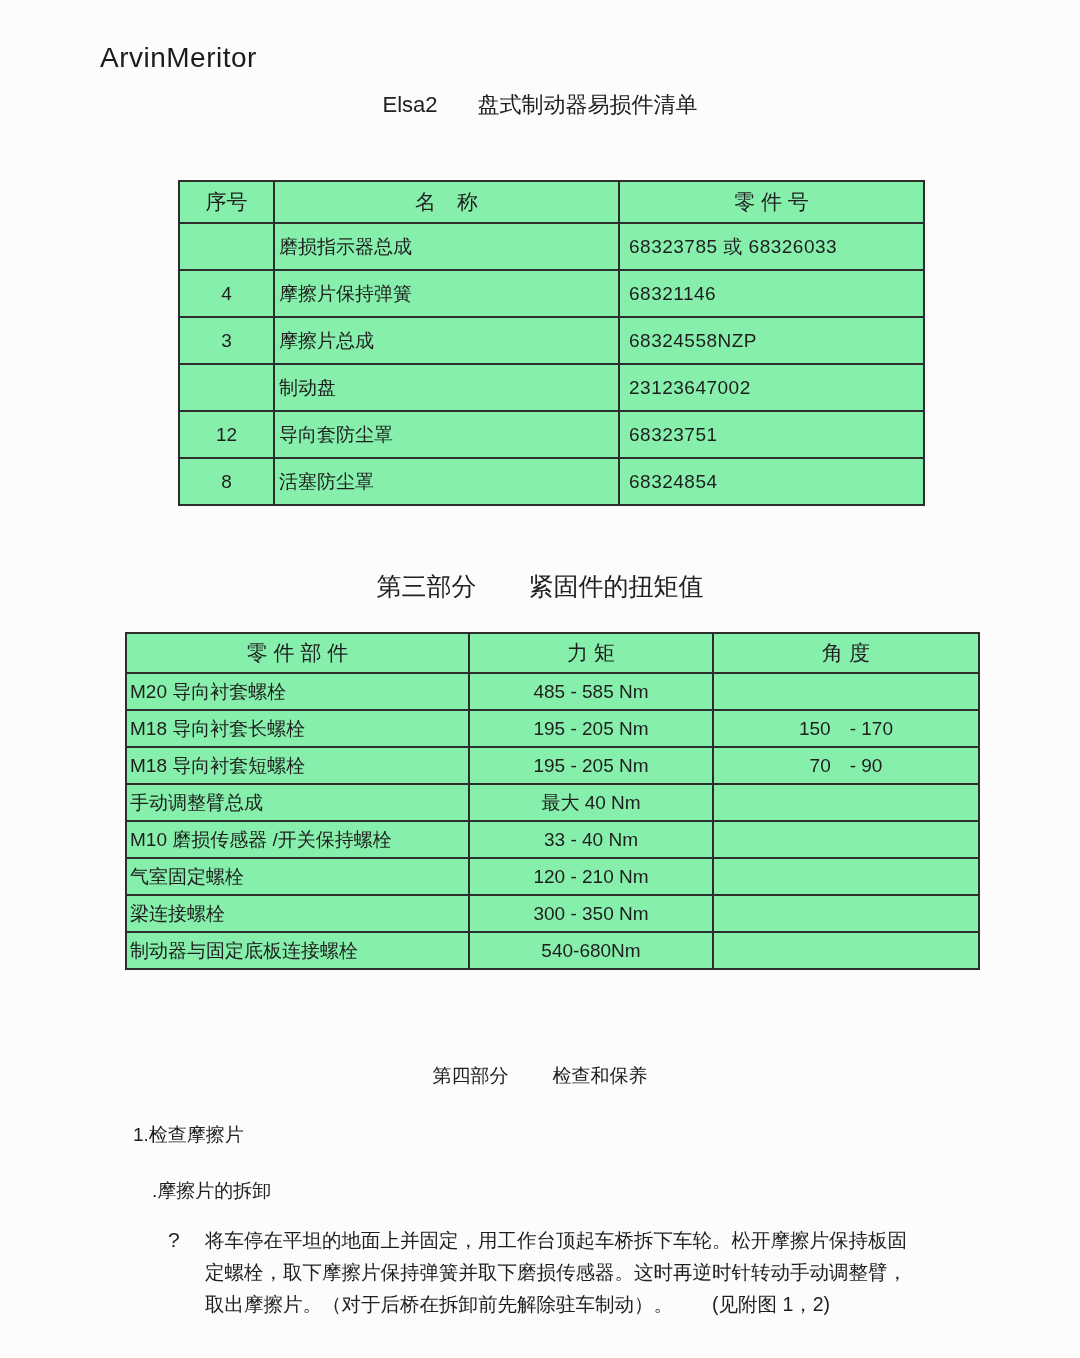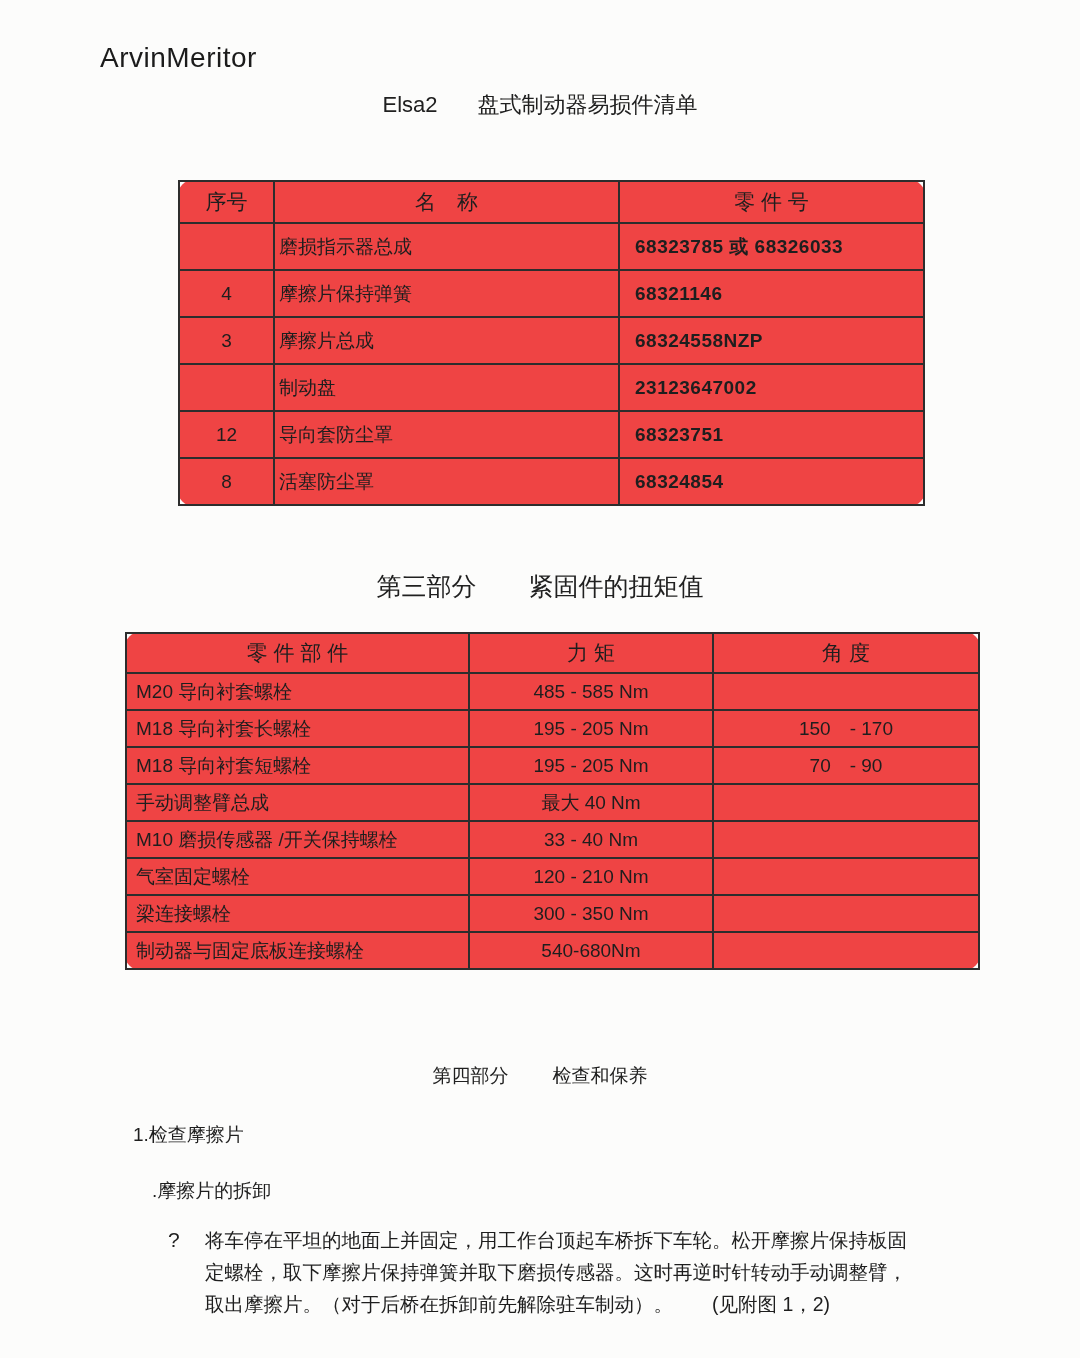--- a/index.html
+++ b/index.html
@@ -17,43 +17,43 @@
   }
   .logo{
     position:absolute;left:100px;top:42px;
     font-size:28px;letter-spacing:0.5px;color:#1b1b1b;
   }
   .doc-title{
     position:absolute;top:90px;left:0;right:0;
     display:flex;justify-content:center;align-items:baseline;gap:40px;
     font-size:22px;color:#202020;
   }
-  table{border-collapse:collapse;table-layout:fixed;background:#ef4444;border-radius:15px;}
+  table{border-collapse:collapse;table-layout:fixed;background:#86efac;}
   table,th,td{border:2px solid #2d2d2d;}
   th{font-weight:400;}
 
   .parts-table{position:absolute;left:178px;top:180px;width:745px;}
   .parts-table th{height:38px;font-size:21px;text-align:center;vertical-align:middle;}
   .parts-table td{height:43px;font-size:19px;vertical-align:middle;}
   .parts-table td.c-no{text-align:center;}
   .parts-table td.c-name{padding-left:4px;}
-  .parts-table td.c-pn{padding-left:15px;letter-spacing:0.5px;font-weight:bold;}
+  .parts-table td.c-pn{padding-left:9px;letter-spacing:0.5px;}
 
   .sec-heading{
     position:absolute;left:0;right:0;
     display:flex;justify-content:center;align-items:baseline;
     color:#202020;
   }
   .sec3{top:570px;gap:52px;font-size:25px;}
   .sec4{top:1063px;gap:44px;font-size:19px;}
 
   .torque-table{position:absolute;left:125px;top:632px;width:853px;}
   .torque-table th{height:36px;font-size:21px;text-align:center;vertical-align:middle;}
   .torque-table td{height:33px;font-size:19px;vertical-align:middle;}
-  .torque-table td.c-part{padding-left:9px;}
+  .torque-table td.c-part{padding-left:3px;}
   .torque-table td.c-torque,.torque-table td.c-angle{text-align:center;}
 
   .sub-heading1{position:absolute;left:133px;top:1122px;font-size:19px;}
   .sub-heading2{position:absolute;left:152px;top:1178px;font-size:19px;}
 
   .procedure{
     position:absolute;left:168px;top:1224px;
     display:flex;align-items:flex-start;
     font-size:19.5px;
   }

